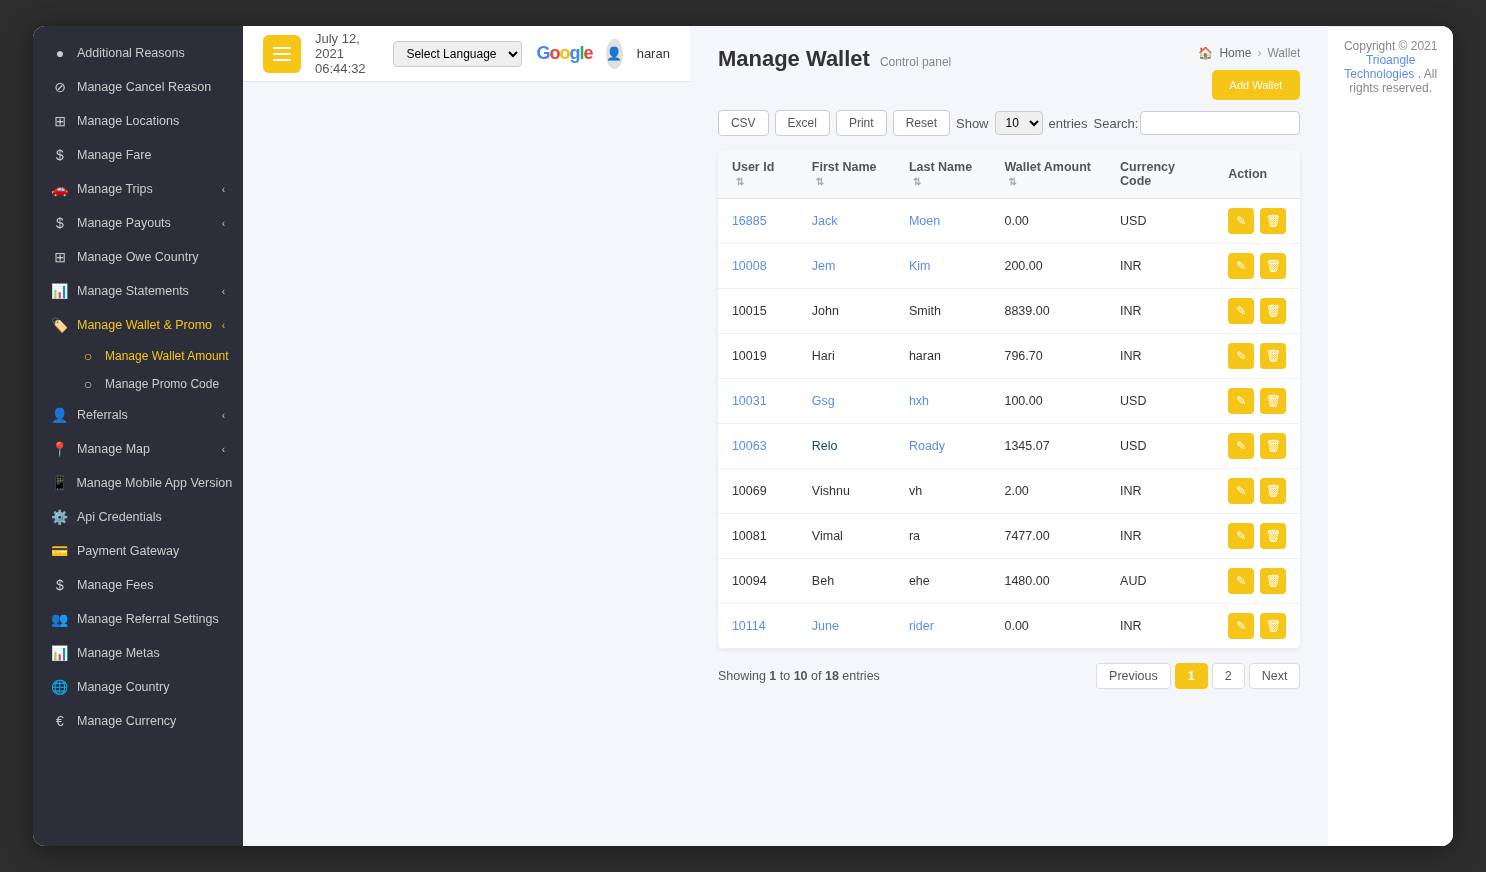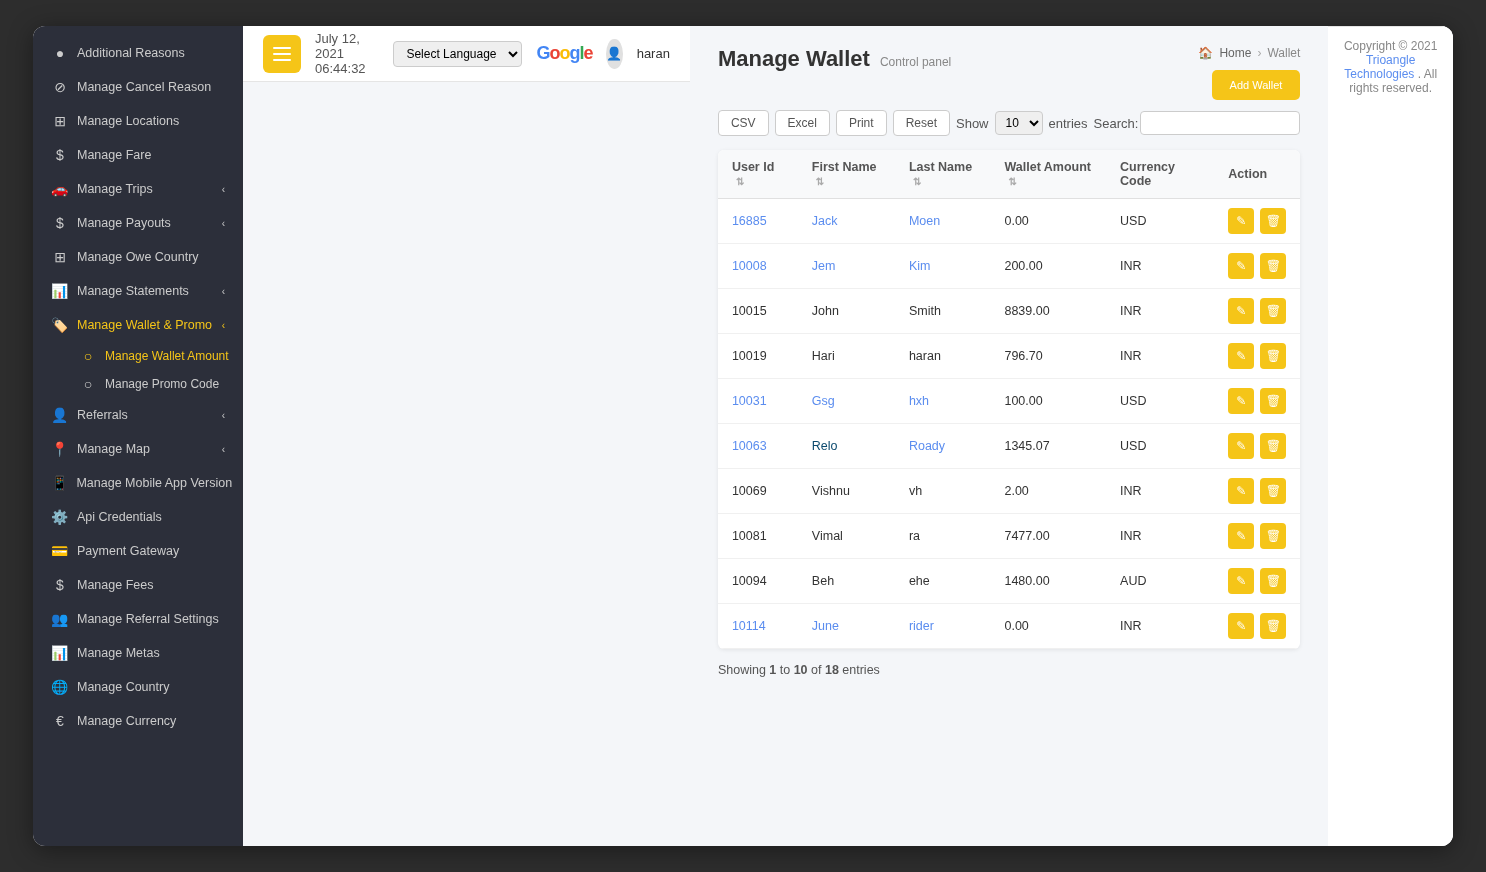--- a/index.html
+++ b/index.html
@@ -372,20 +372,26 @@
     <button class="btn-del">🗑</button>
   </div>
                 </td>
               </tr>
             </tbody>
         </table>
       </div>
 
       <div class="table-footer">
         <span class="showing-text" id="showing-text">Showing <span>1</span> to <span>10</span> of <span>18</span> entries</span>
+        <div class="pagination" id="pagination-area">
+            <button class="page-btn">Previous</button>
+            <button class="page-btn active">1</button>
+            <button class="page-btn">2</button>
+            <button class="page-btn">Next</button>
+          </div>
       </div>
     </div>
 
     <div class="footer">
       <span>Copyright © 2021</span>
       <a>Trioangle Technologies</a>
       <span>. All rights reserved.</span>
     </div>
   </div>
 </div>

